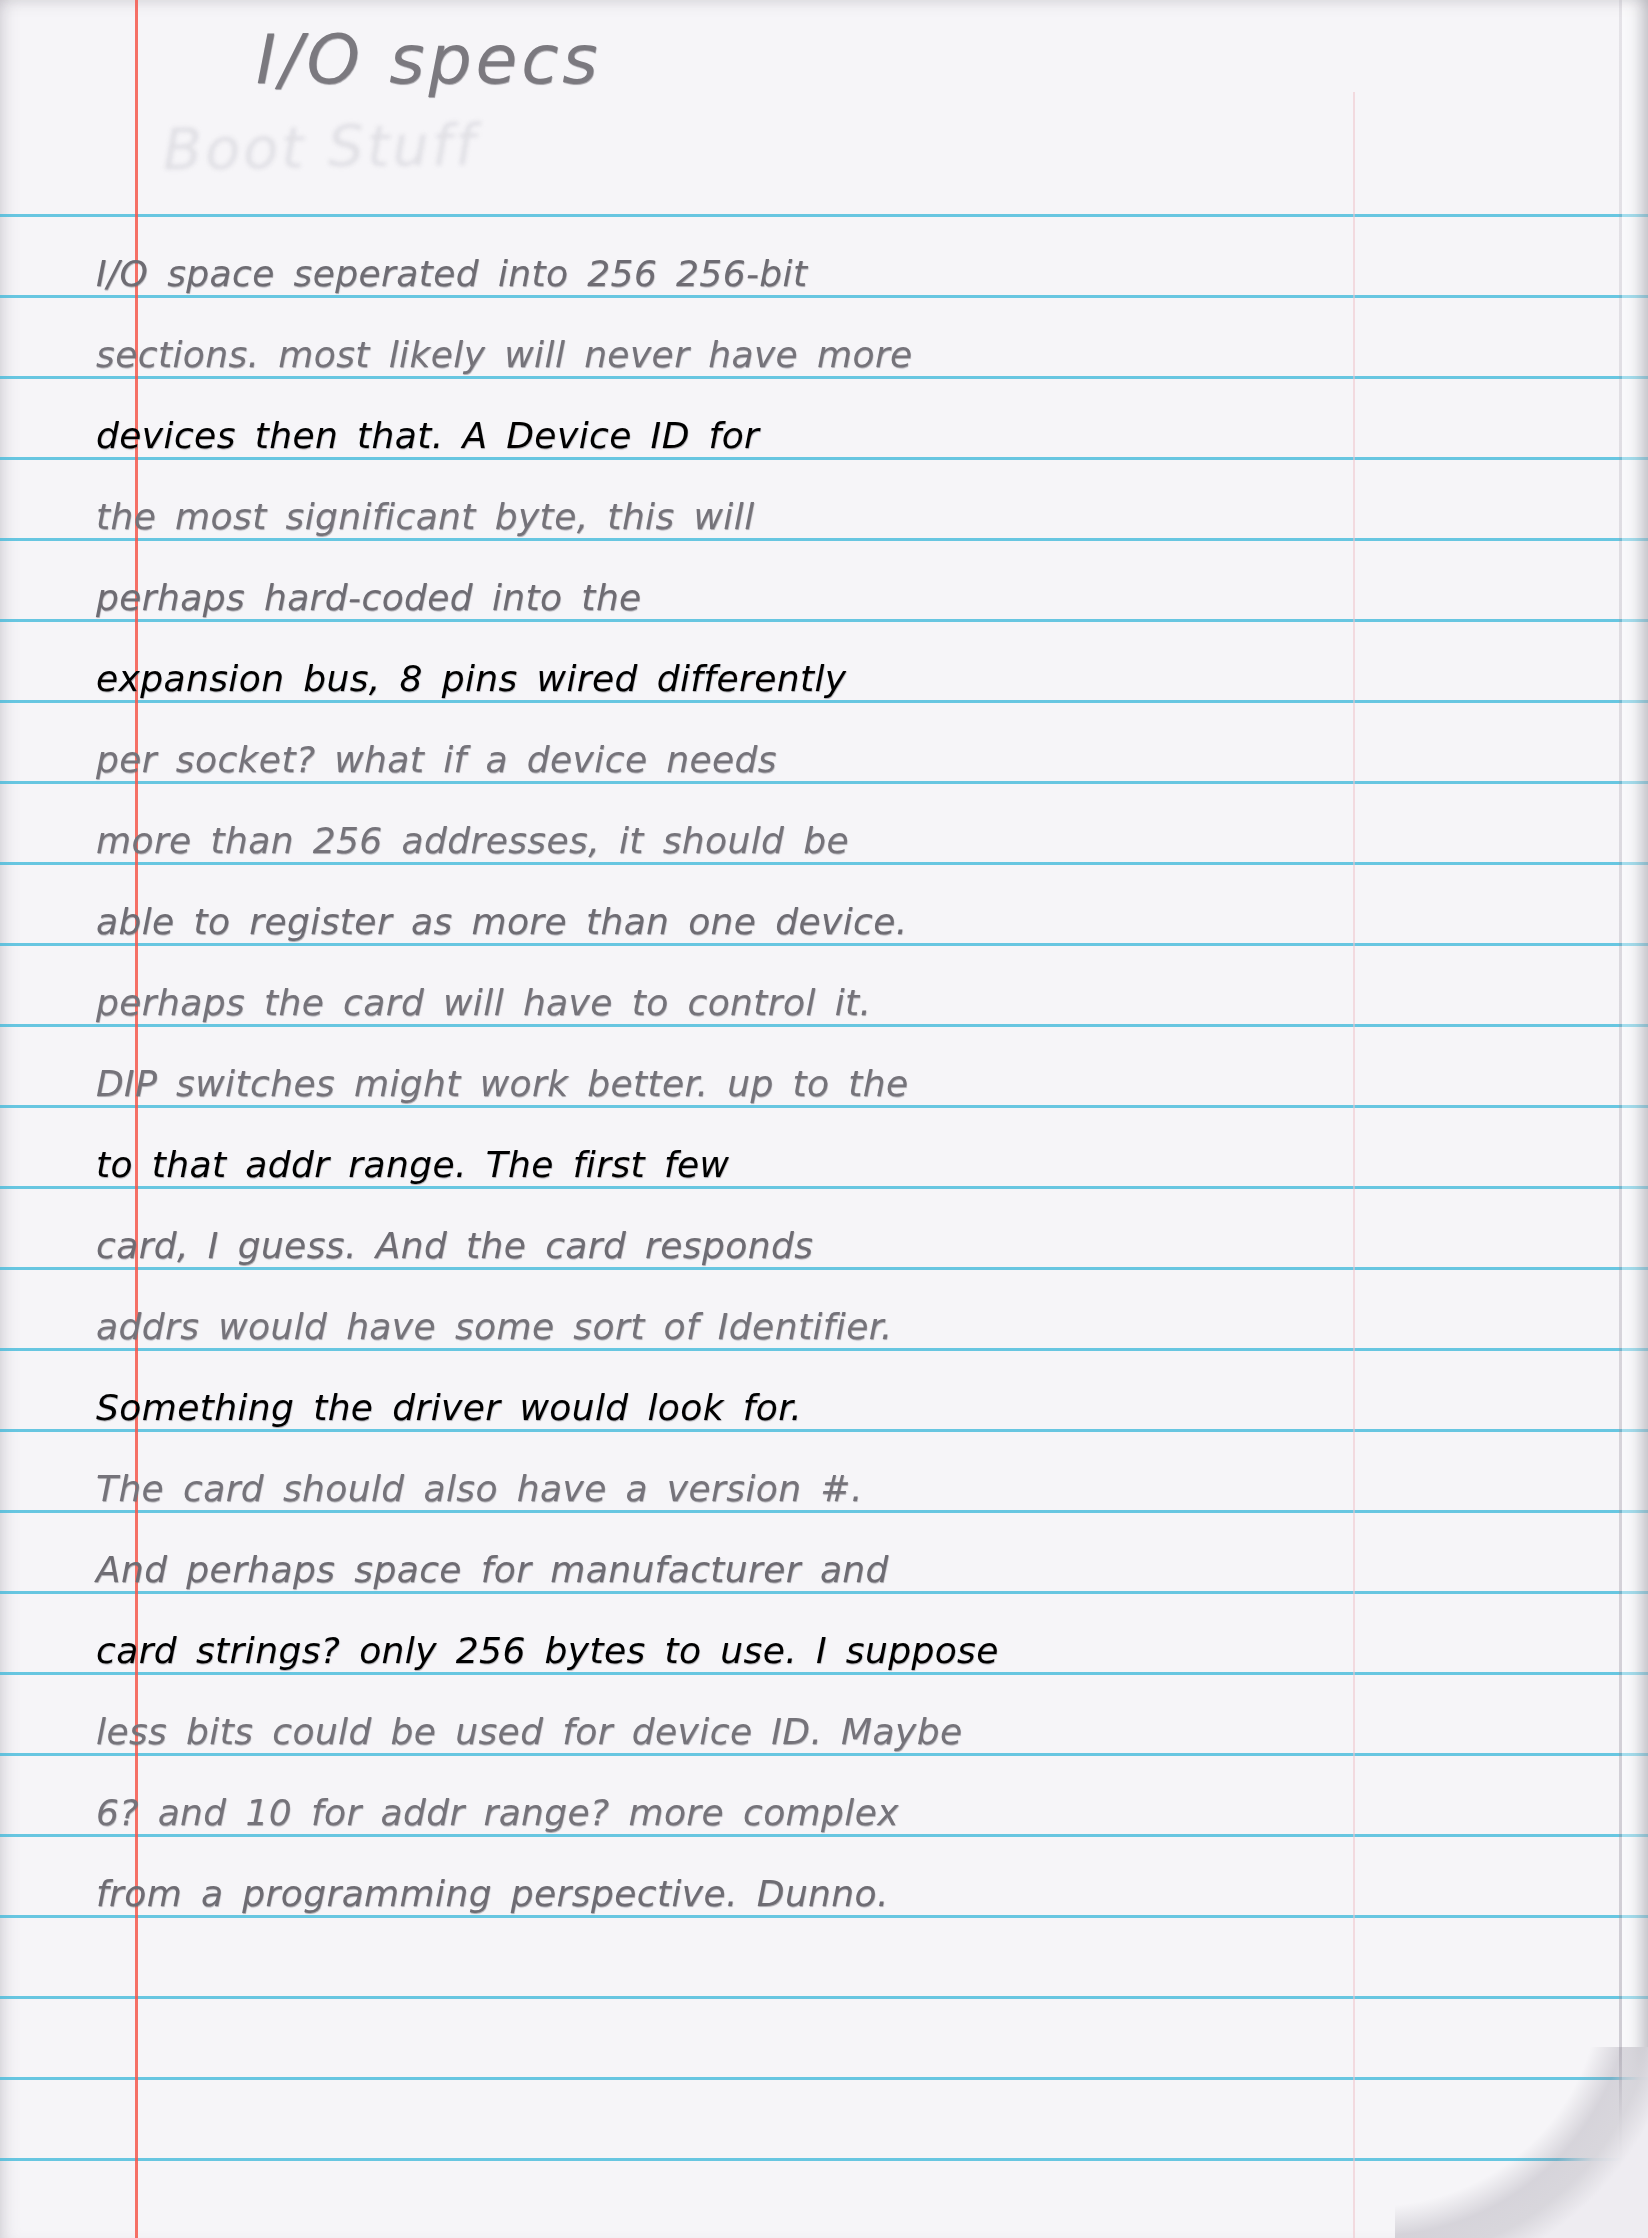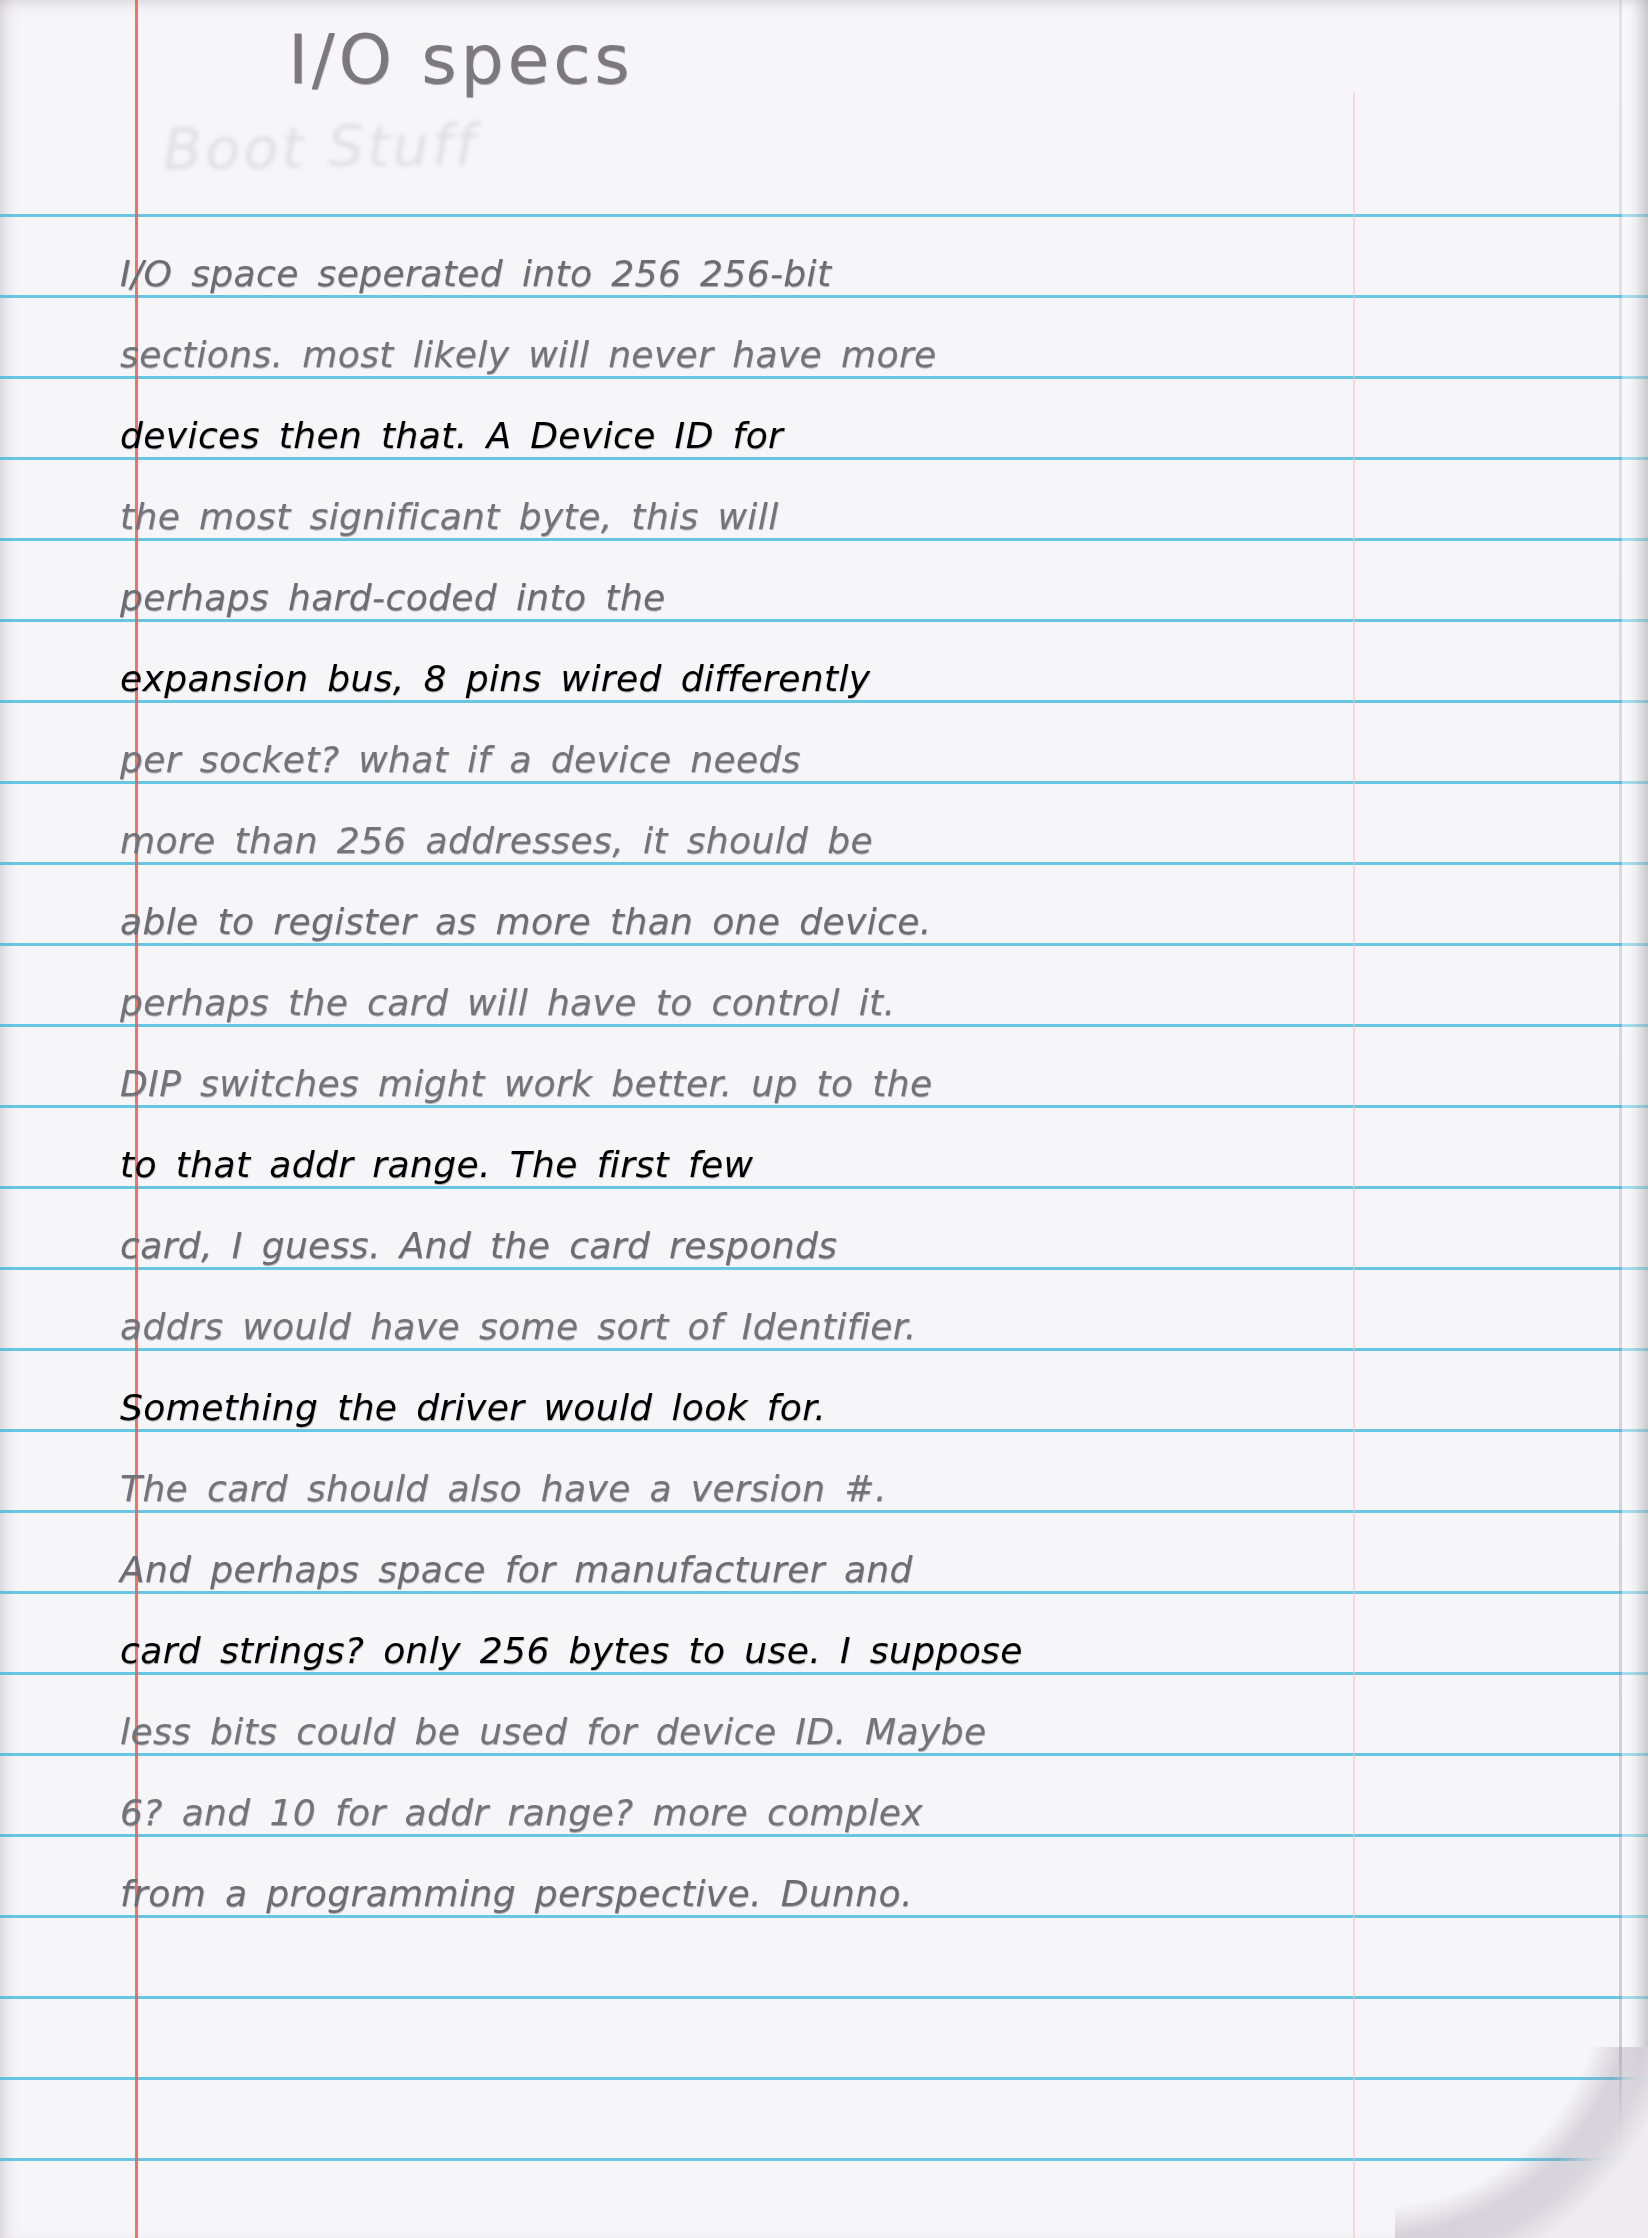--- a/index.html
+++ b/index.html
@@ -58,35 +58,36 @@
     font-size: 57px;
     font-style: italic;
     letter-spacing: 3.1px;
     color: rgba(145, 147, 160, 0.22);
     filter: blur(2.3px);
     transform: rotate(-1deg);
     white-space: nowrap;
   }
   .title {
     position: absolute;
-    top: 20px; left: 288px;
+    top: 20px; left: 256px;
     font-size: 68px;
+    font-style: italic;
     letter-spacing: 3.8px;
     color: #7b797f;
     text-shadow: 0.5px 0.5px 0.8px rgba(100,98,105,0.55);
     white-space: nowrap;
   }
   .rows {
     position: absolute;
     left: 0; right: 0;
     top: 214px;
   }
   .line {
     height: 81px;
-    padding-left: 120px;
+    padding-left: 96px;
     padding-bottom: 1.5px;
     box-sizing: border-box;
     display: flex;
     align-items: flex-end;
     font-size: 36px;
     font-style: italic;
     letter-spacing: 0.4px;
     word-spacing: 7px;
     color: var(--pencil-color, #75737a);
     text-shadow: 0.5px 0.5px 0.8px rgba(100,98,105,0.5);

